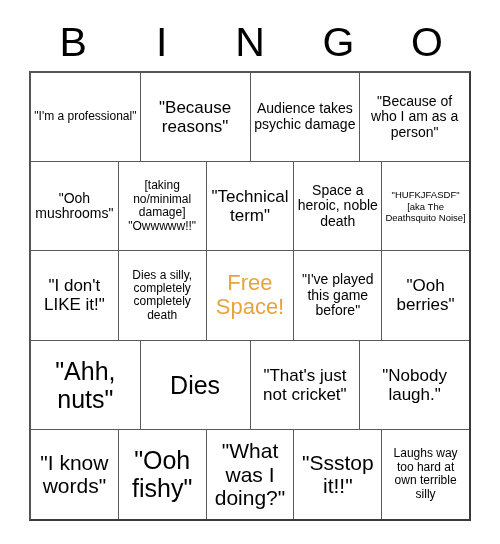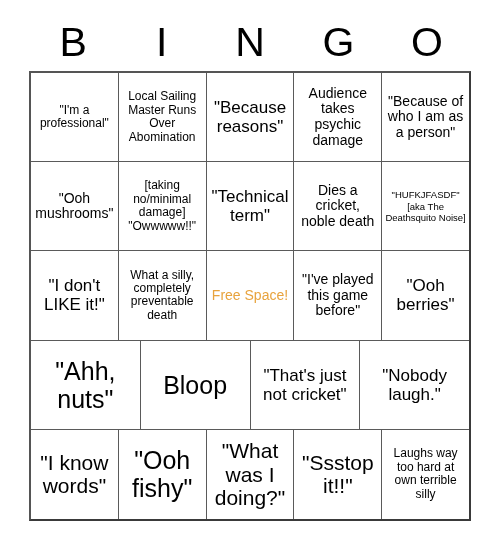--- a/index.html
+++ b/index.html
@@ -80,44 +80,41 @@
   }
   
   .fs-xs  { font-size: 9.5px;  line-height: 1.2; }
   .fs-sm  { font-size: 12px; }
   .fs-md  { font-size: 14px; }
   .fs-lg  { font-size: 17px; }
   .fs-xl  { font-size: 21px; }
   .fs-xxl { font-size: 25px; }
   .free-space {
     color: #e8a33d;
-    font-size: 14px;
+    font-size: 22px;
   }
 </style>
 </head>
 <body>
 
 <div id="card">
 
   <div id="header-row">
     <div class="header-letter">B</div>
     <div class="header-letter">I</div>
     <div class="header-letter">N</div>
     <div class="header-letter">G</div>
     <div class="header-letter">O</div>
   </div>
 
   <div id="grid">
 
     <div class="grid-row">
       <div class="cell">
           <span class="cell-text fs-sm">"I'm a professional"</span>
-        </div>
-      <div class="cell">
-          <span class="cell-text fs-sm">Local Sailing Master Runs Over Abomination</span>
         </div>
       <div class="cell">
           <span class="cell-text fs-lg">"Because reasons"</span>
         </div>
       <div class="cell">
           <span class="cell-text fs-md">Audience takes psychic damage</span>
         </div>
       <div class="cell">
           <span class="cell-text fs-md">"Because of who I am as a person"</span>
         </div>
@@ -127,51 +124,51 @@
       <div class="cell">
           <span class="cell-text fs-md">"Ooh mushrooms"</span>
         </div>
       <div class="cell">
           <span class="cell-text fs-sm">[taking no/minimal damage] "Owwwww!!"</span>
         </div>
       <div class="cell">
           <span class="cell-text fs-lg">"Technical term"</span>
         </div>
       <div class="cell">
-          <span class="cell-text fs-md">Dies a cricket, noble death</span>
+          <span class="cell-text fs-md">Space a heroic, noble death</span>
         </div>
       <div class="cell">
           <span class="cell-text fs-xs">"HUFKJFASDF" [aka The Deathsquito Noise]</span>
         </div>
     </div>
 
     <div class="grid-row">
       <div class="cell">
           <span class="cell-text fs-lg">"I don't LIKE it!"</span>
         </div>
       <div class="cell">
-          <span class="cell-text fs-sm">What a silly, completely preventable death</span>
+          <span class="cell-text fs-sm">Dies a silly, completely completely death</span>
         </div>
       <div class="cell">
           <span class="cell-text free-space">Free Space!</span>
         </div>
       <div class="cell">
           <span class="cell-text fs-md">"I've played this game before"</span>
         </div>
       <div class="cell">
           <span class="cell-text fs-lg">"Ooh berries"</span>
         </div>
     </div>
 
     <div class="grid-row">
       <div class="cell">
           <span class="cell-text fs-xxl">"Ahh, nuts"</span>
         </div>
       <div class="cell">
-          <span class="cell-text fs-xxl">Bloop</span>
+          <span class="cell-text fs-xxl">Dies</span>
         </div>
       <div class="cell">
           <span class="cell-text fs-lg">"That's just not cricket"</span>
         </div>
       <div class="cell">
           <span class="cell-text fs-lg">"Nobody laugh."</span>
         </div>
     </div>
 
     <div class="grid-row">

